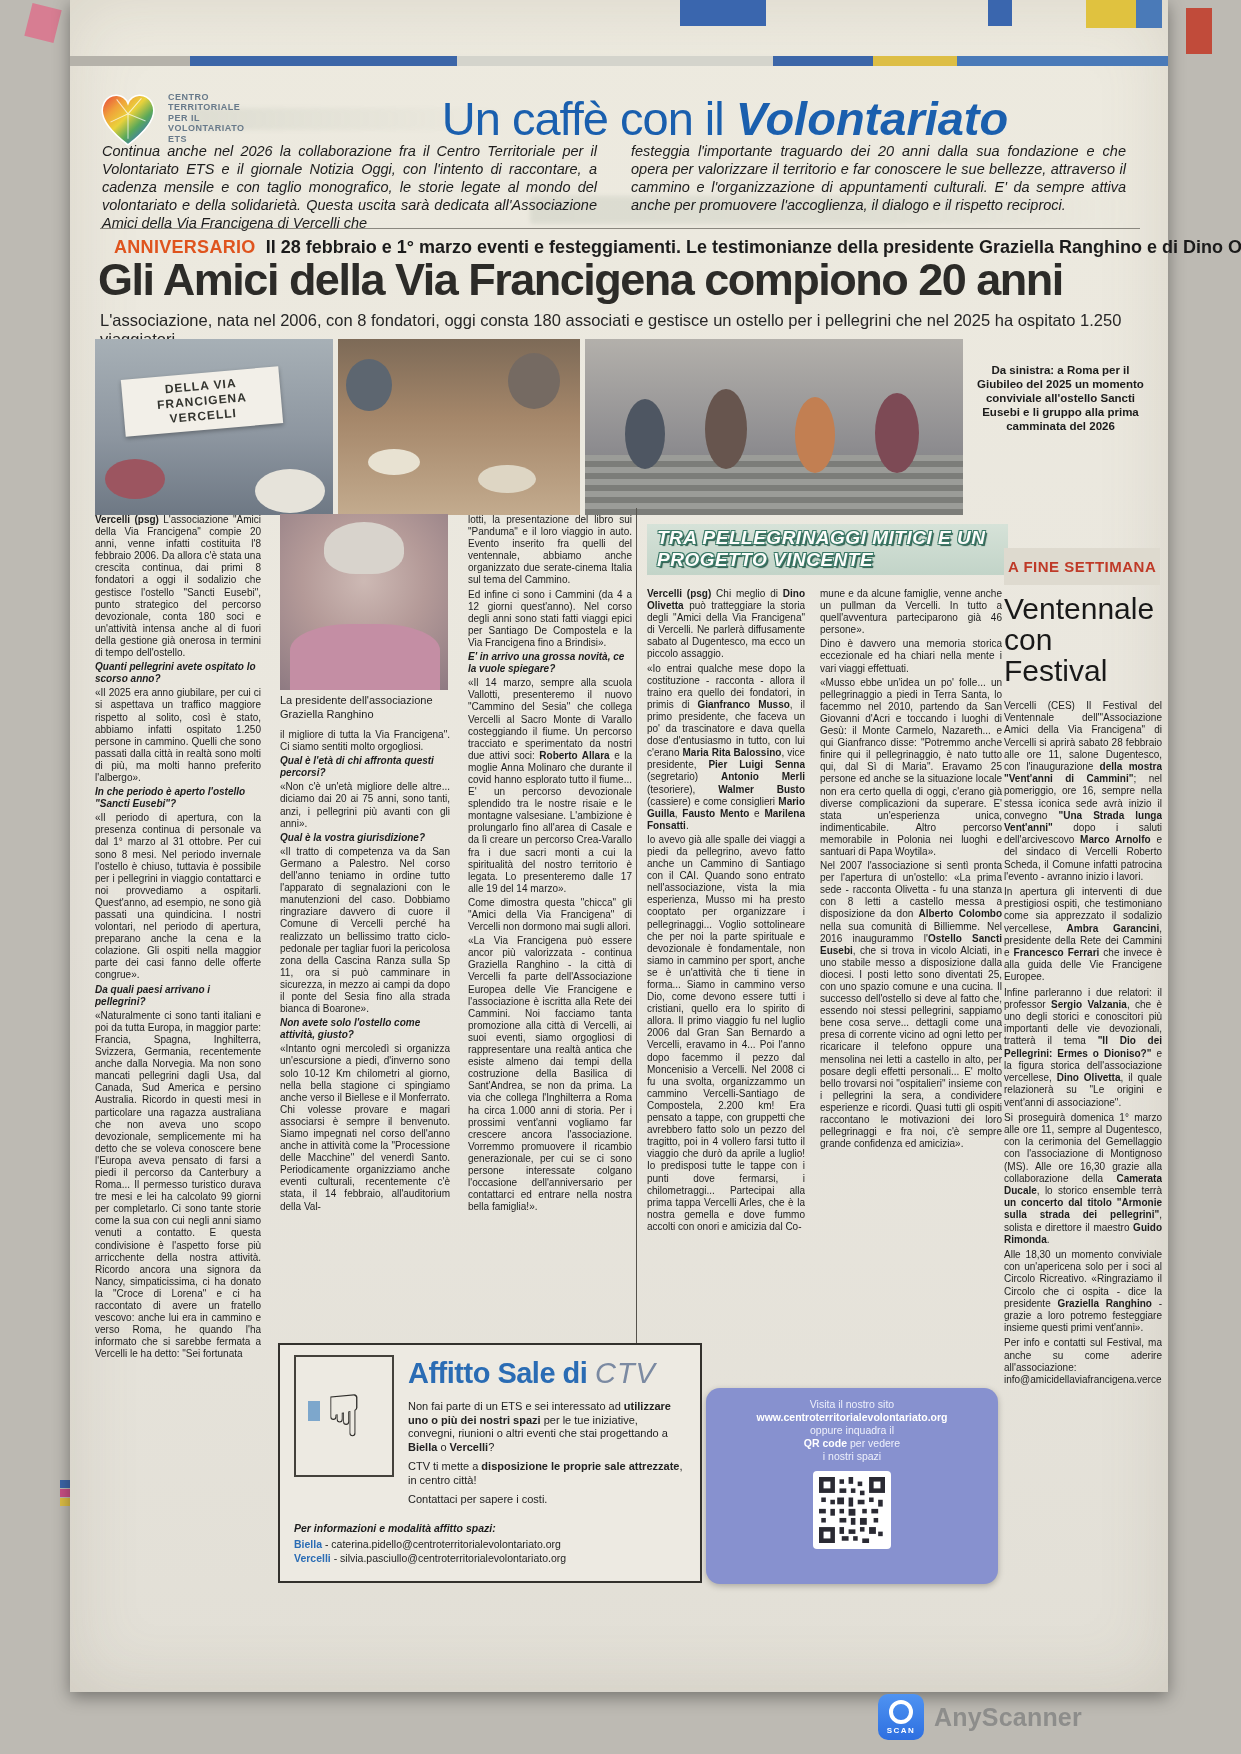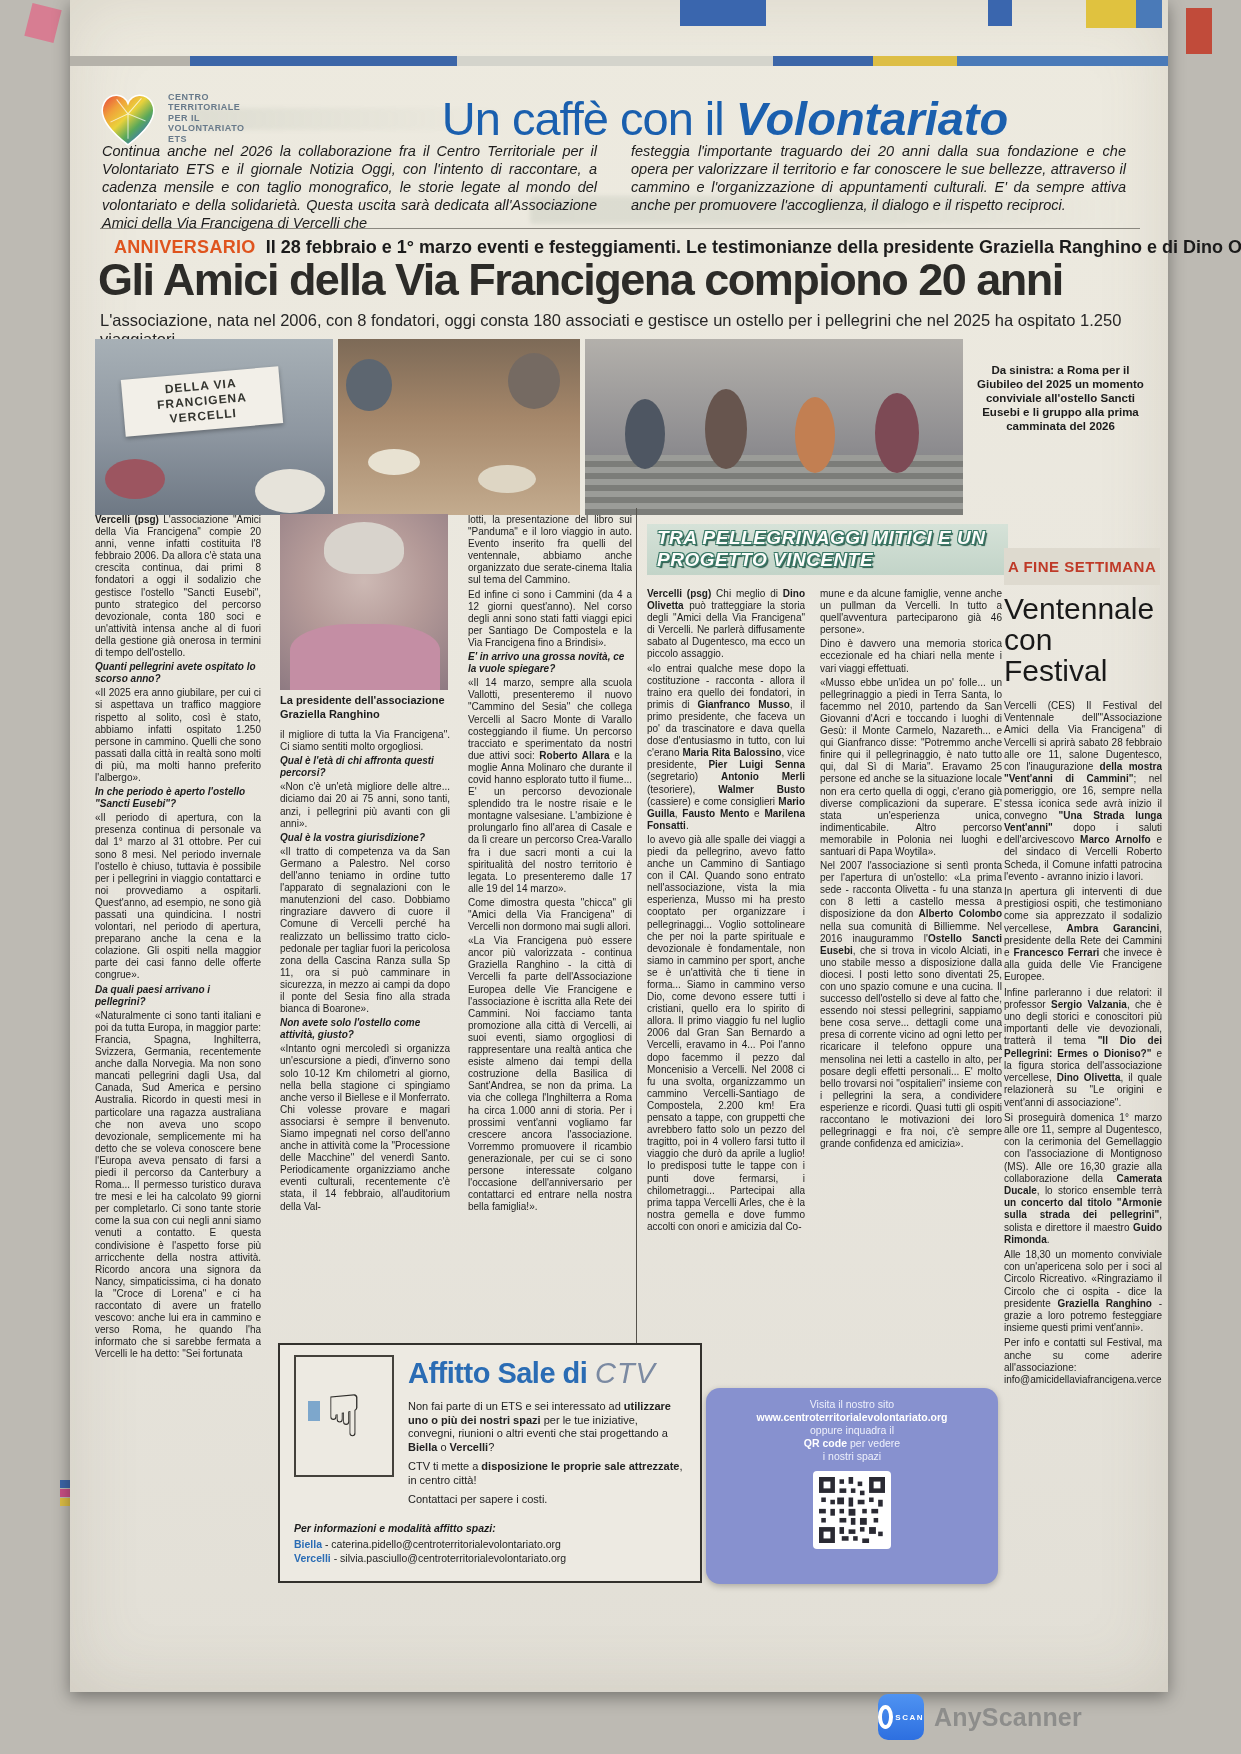--- a/index.html
+++ b/index.html
@@ -37,21 +37,21 @@
           padding:6px 4px;text-align:center;box-shadow:0 2px 4px rgba(0,0,0,.3);}
   .banner div{font-size:12px;font-weight:bold;color:#33342f;letter-spacing:1px;line-height:15px;}
   .blob{position:absolute;border-radius:50%;}
   .steps{position:absolute;left:0;right:0;bottom:0;height:60px;
          background:repeating-linear-gradient(180deg,#9b9c98 0 6px,#7c7d79 6px 12px);}
   
   .col{position:absolute;overflow:hidden;font-size:10px;line-height:12.1px;}
   .col p{margin:0 0 2px;text-align:justify;}
   .col p.q{font-weight:bold;font-style:italic;text-align:left;}
   .portrait{width:168px;height:176px;margin-bottom:4px;}
-  .pcap{font-size:11px;font-weight:bold;line-height:13.5px;margin:2px 0 8px;text-align:left;}
+  .pcap{font-size:11px;font-weight:normal;line-height:13.5px;margin:2px 0 8px;text-align:left;}
   
   .sectionbox{position:absolute;left:566px;top:508px;width:372px;height:900px;
               border-left:1.5px solid #55524c;padding-left:10px;box-sizing:border-box;}
   .sbanner{margin-top:16px;background:linear-gradient(180deg,#d6e2d8,#c2d4c8);padding:3px 10px 4px;}
   .sbanner span{font-size:19px;font-weight:900;font-style:italic;color:#fdfdfb;letter-spacing:.5px;
     text-shadow:-1px -1px 0 #3c7a68,1px -1px 0 #3c7a68,-1px 1px 0 #3c7a68,1px 1px 0 #3c7a68,2px 2px 1px #2c5a4c;}
   .scols{display:flex;gap:15px;margin-top:13px;}
   .scols .scol{overflow:hidden;font-size:10px;line-height:12.1px;}
   .scols .scol p{margin:0 0 2px;text-align:justify;}
   
@@ -77,21 +77,21 @@
   
   .qrbox{position:absolute;left:636px;top:1388px;width:292px;height:196px;background:#8791cf;
          border-radius:14px;box-shadow:0 2px 6px rgba(0,0,0,.25);color:#eef0fb;text-align:center;
          padding:10px 12px;box-sizing:border-box;}
   .qrbox .qlines div{font-size:10.5px;line-height:13px;}
   .qrbox .qlines div b{color:#ffffff;}
   .qrcode{margin:8px auto 0;width:78px;height:78px;background:#fff;border-radius:4px;display:flex;align-items:center;justify-content:center;}
   
   .watermark{position:absolute;left:878px;top:1694px;display:flex;align-items:center;gap:10px;}
   .scanicon{width:46px;height:46px;border-radius:10px;background:linear-gradient(180deg,#4f93f2,#2d6fe0);
-            display:flex;flex-direction:row;align-items:center;justify-content:center;gap:2px;}
+            display:flex;flex-direction:column;align-items:center;justify-content:center;gap:2px;}
   .scanicon .donut{width:16px;height:16px;border:4px solid #fff;border-radius:50%;}
   .scanicon .slabel{font-size:8px;font-weight:bold;color:#fff;letter-spacing:1.5px;}
   .brand{font-size:25px;font-weight:bold;color:#8d8d8b;letter-spacing:.2px;}
   b{font-weight:bold;}
 </style>
 </head>
 <body>
 
 <div class="scan">
 

